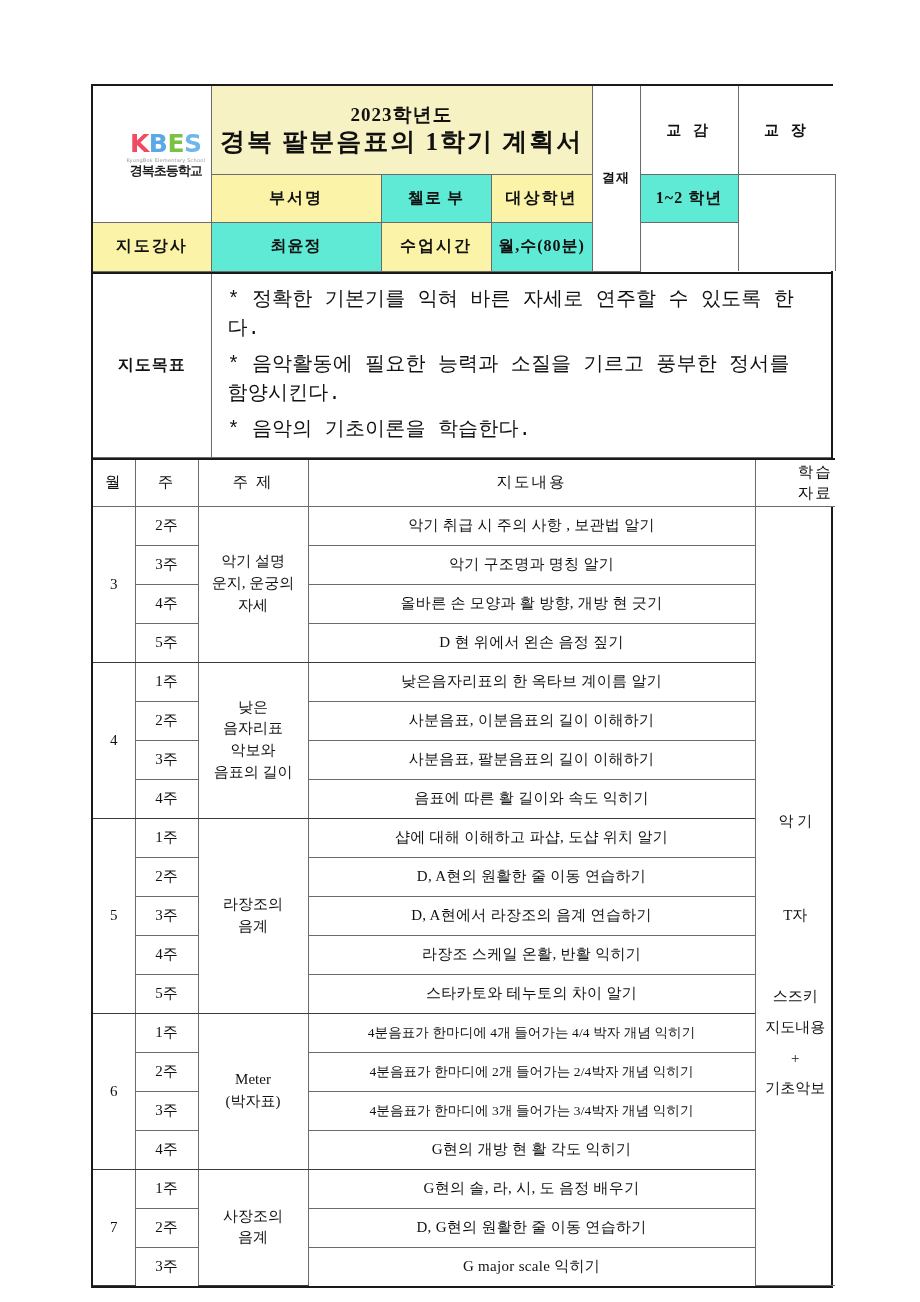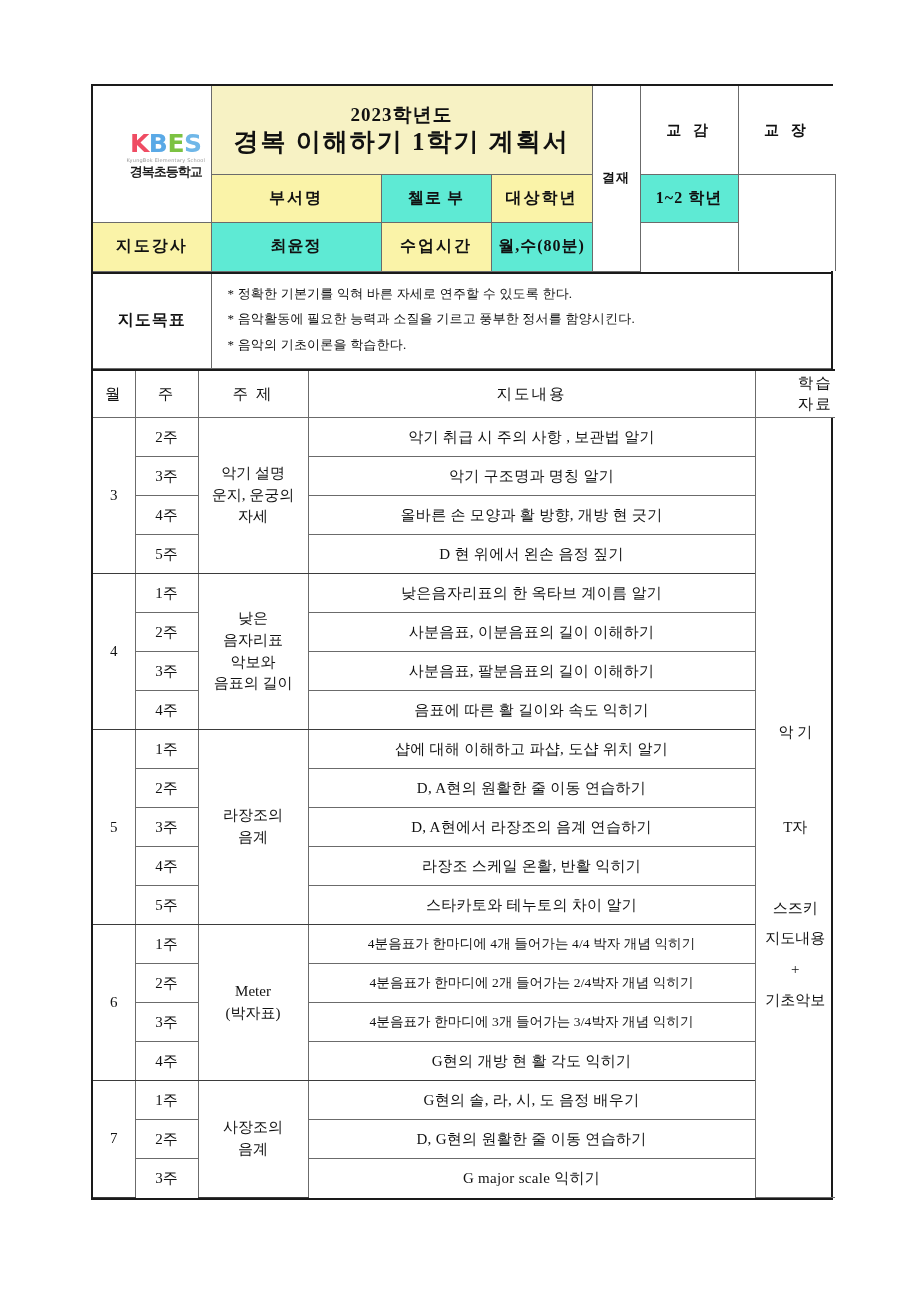--- a/index.html
+++ b/index.html
@@ -67,21 +67,21 @@
   .kbes .e { color: #7cc242; }
   .kbes .s { color: #6fb7e8; }
   .kbes-sub {
     font-family: "DejaVu Sans", sans-serif;
     font-size: 5px;
     color: #9a9a9a;
     letter-spacing: 0.2px;
     margin-top: 2px;
   }
   .kbes-kr {
-    font-family: Liberation Sans, sans-serif;
+    font-family: Liberation Mono, monospace;
     font-weight: bold;
     font-size: 13px;
     color: #1d1d1d;
     margin-top: 2px;
     letter-spacing: -1px;
     text-align: center;
   }
 
   .title-cell {
     background: #f7f2c4;
@@ -151,23 +151,24 @@
     border-left: none !important;
   }
   .goal-body {
     background: #ffffff;
     text-align: left;
     padding: 11px 16px 13px 16px;
     border-right: none !important;
   }
   .goal-body p {
     margin: 0 0 7px 0;
-    font-size: 13px;
+    font-size: 20px;
     line-height: 1.45;
     letter-spacing: 0.2px;
+    font-family: Liberation Mono, monospace;
   }
   .goal-body p:last-child { margin-bottom: 0; }
 
   
   .plan-table td { font-size: 15px; }
   .col-month  { width: 42px; }
   .col-week   { width: 63px; }
   .col-topic  { width: 110px; }
   .col-content{ width: 447px; }
   .col-mat    { width: 80px; }
@@ -228,21 +229,21 @@
         <tr>
       <td class="logo-cell" rowspan="2">
         <div class="logo-wrap">
           <div class="kbes"><span class="k">K</span><span class="b">B</span><span class="e">E</span><span class="s">S</span></div>
           <div class="kbes-sub">KyungBok Elementary School</div>
           <div class="kbes-kr">경복초등학교</div>
         </div>
       </td>
       <td class="title-cell" colspan="3">
         <div class="title-line1">2023학년도</div>
-        <div class="title-line2">경복 이해하기 1학기 계획서</div>
+        <div class="title-line2">경복 팔분음표의 1학기 계획서</div>
       </td>
       <td class="gyeolje-cell" rowspan="3">결재</td>
       <td class="approver-head">교 감</td>
       <td class="approver-head last">교 장</td>
     </tr>
     <tr>
       <td class="lbl-yellow">부서명</td>
       <td class="val-yellow">첼로 부</td>
       <td class="lbl-yellow">대상학년</td>
       <td class="val-yellow">1~2 학년</td>

